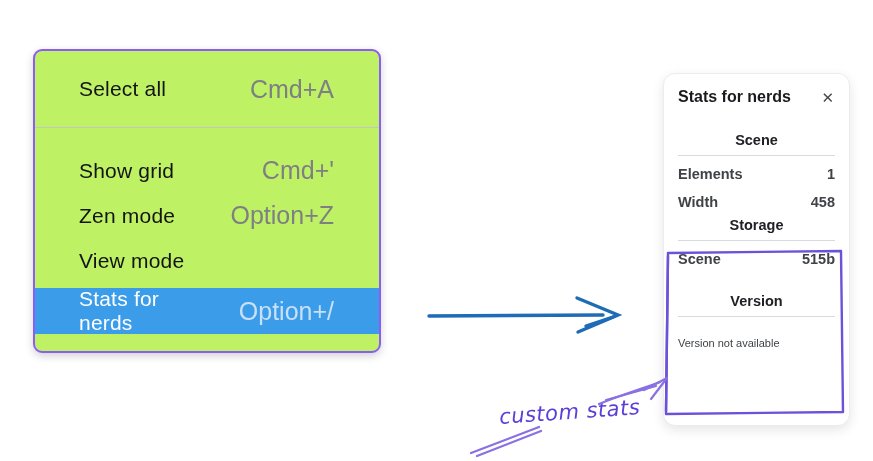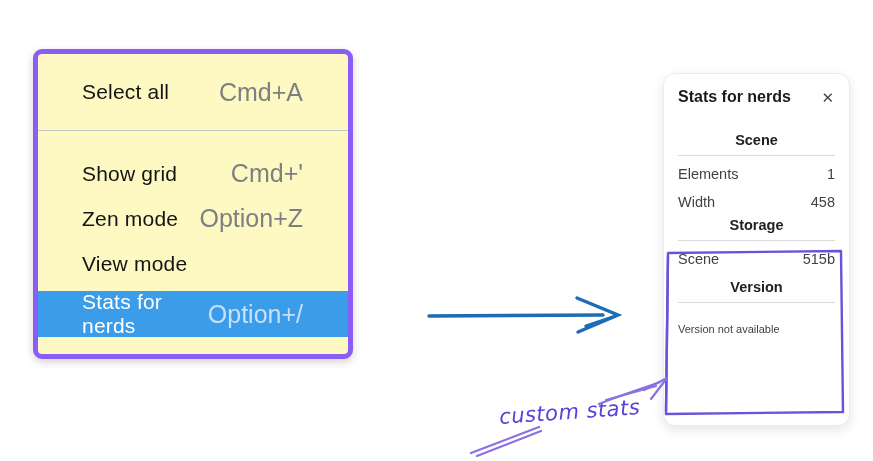--- a/index.html
+++ b/index.html
@@ -4,23 +4,23 @@
 <style>
   html,body{margin:0;padding:0;}
   body{
     width:873px;height:461px;position:relative;overflow:hidden;
     background:#ffffff;
     font-family:"Liberation Sans", sans-serif;
   }
 
   
   .menu{
-    position:absolute;left:33px;top:49px;width:320px;
-    background:#fef9c3;
-    border:5px solid #8b5cf6;
+    position:absolute;left:33px;top:49px;width:348px;
+    background:#bef264;
+    border:2px solid #8b5cf6;
     border-radius:9px;
     box-shadow:0 3px 8px rgba(0,0,0,0.18);
     box-sizing:border-box;
     overflow:hidden;
   }
   .menu-item{
     display:flex;justify-content:space-between;align-items:center;
     padding:0 45px 0 44px;
     height:45px;
   }
@@ -59,25 +59,25 @@
   .panel-close{
     font-size:15px;color:#4a4a4a;cursor:pointer;line-height:1;
     background:none;border:none;padding:0 1px;font-family:inherit;
   }
   .section-header{
     text-align:center;font-weight:bold;font-size:14.5px;color:#202124;
     height:18px;line-height:18px;
   }
   .hdr-scene{margin-top:24px;}
   .hdr-storage{margin-top:0;}
-  .hdr-version{margin-top:5px;}
+  .hdr-version{margin-top:19px;}
   .divider{height:1px;background:#d8dadd;border:none;margin:6px 0 4px 0;}
   .stat-row{
     display:flex;justify-content:space-between;align-items:center;
-    height:28px;line-height:28px;
+    height:28px;line-height:28px;font-weight:bold;
   }
   .rows-first{margin-top:4px;}
   .stat-row .stat-value{text-align:right;}
   .version-note{margin-top:16px;height:20px;line-height:20px;font-size:11px;}
 
   
   .annotation-text{
     position:absolute;left:499px;top:400px;
     font-style:italic;font-size:21px;letter-spacing:0.5px;
     color:#5b3fd6;

